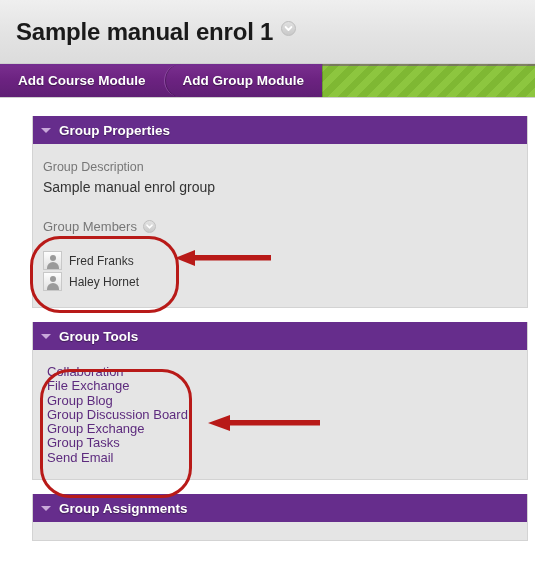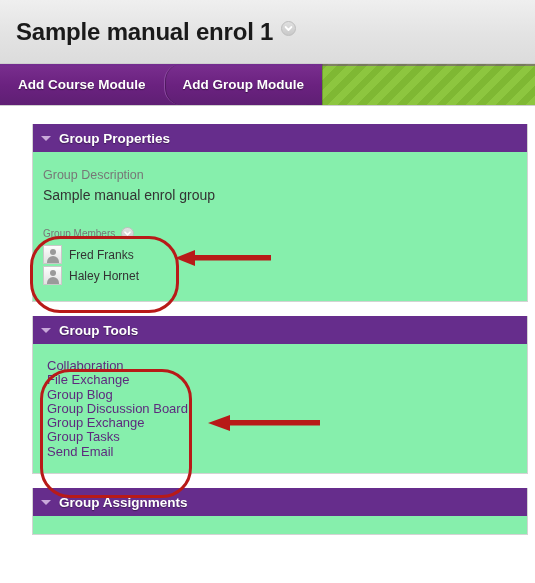--- a/index.html
+++ b/index.html
@@ -41,21 +41,21 @@
     border: 1px solid #bdbdbd;
     margin-left: 8px;
     position: relative;
     top: -3px;
     box-sizing: border-box;
   }
   .title-chevron svg { display:block; }
 
   
   .action-bar {
-    height: 42px;
+    height: 34px;
     position: relative;
     display: flex;
     align-items: stretch;
     background:
       repeating-linear-gradient(
         -45deg,
         #8dc63f 0px, #8dc63f 7px,
         #7fb833 7px, #7fb833 14px
       );
     border-bottom: 1px solid #cfcfcf;
@@ -98,21 +98,21 @@
     padding: 18px 0 0 0;
     background: #ffffff;
   }
 
   .panel {
     margin: 0 7px 14px 32px;
     width: 496px;
     box-sizing: border-box;
     border: 1px solid #d3d3d3;
     border-top: none;
-    background: #86efac;
+    background: #e5e5e5;
   }
   .panel-header {
     background: #662d8c;
     height: 28px;
     display: flex;
     align-items: center;
     padding-left: 8px;
     box-sizing: border-box;
   }
   .panel-caret {
@@ -144,23 +144,23 @@
     color: #333333;
   }
 
   .members-block {
     margin-top: 24px;
     position: relative;
   }
   .members-head {
     display: flex;
     align-items: center;
-    font-size: 10px;
+    font-size: 13px;
     color: #777777;
-    margin-bottom: 5px;
+    margin-bottom: 17px;
   }
   .members-chevron {
     display: inline-block;
     width: 13px;
     height: 13px;
     border-radius: 50%;
     background: linear-gradient(to bottom, #e2e2e2, #cacaca);
     border: 1px solid #c0c0c0;
     margin-left: 6px;
     box-sizing: border-box;

